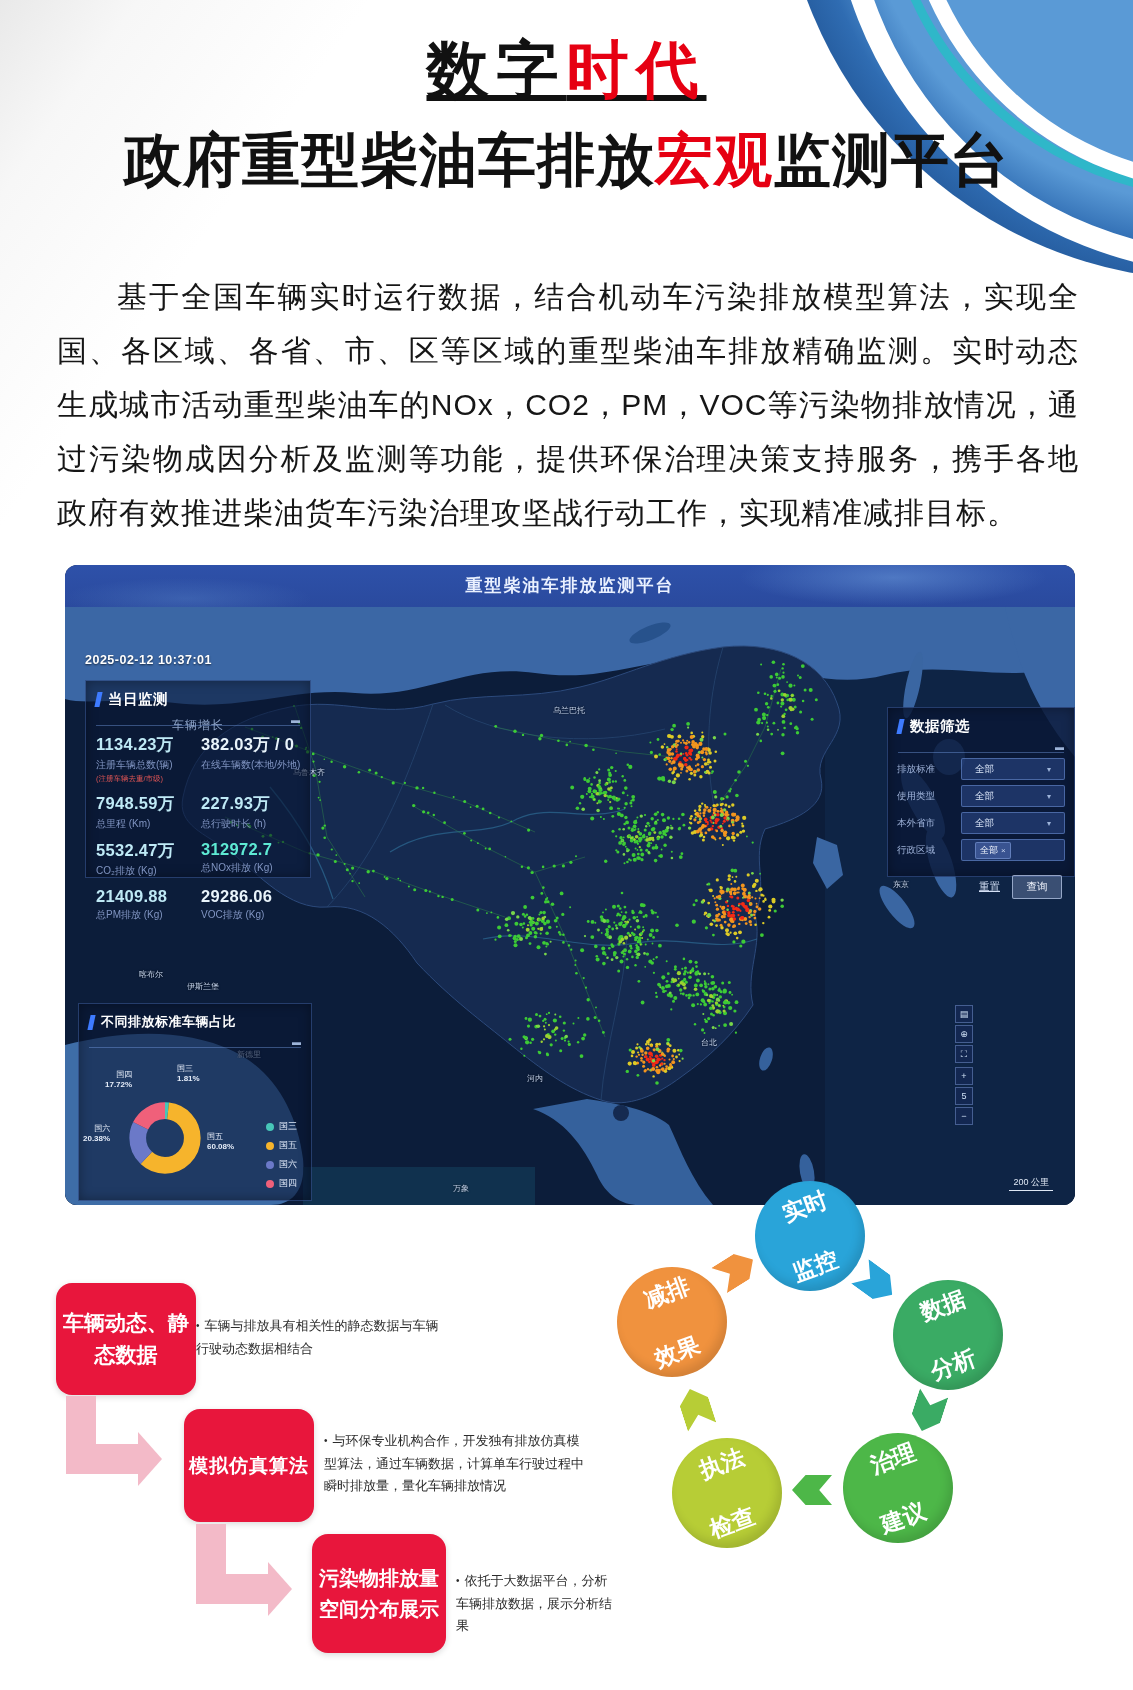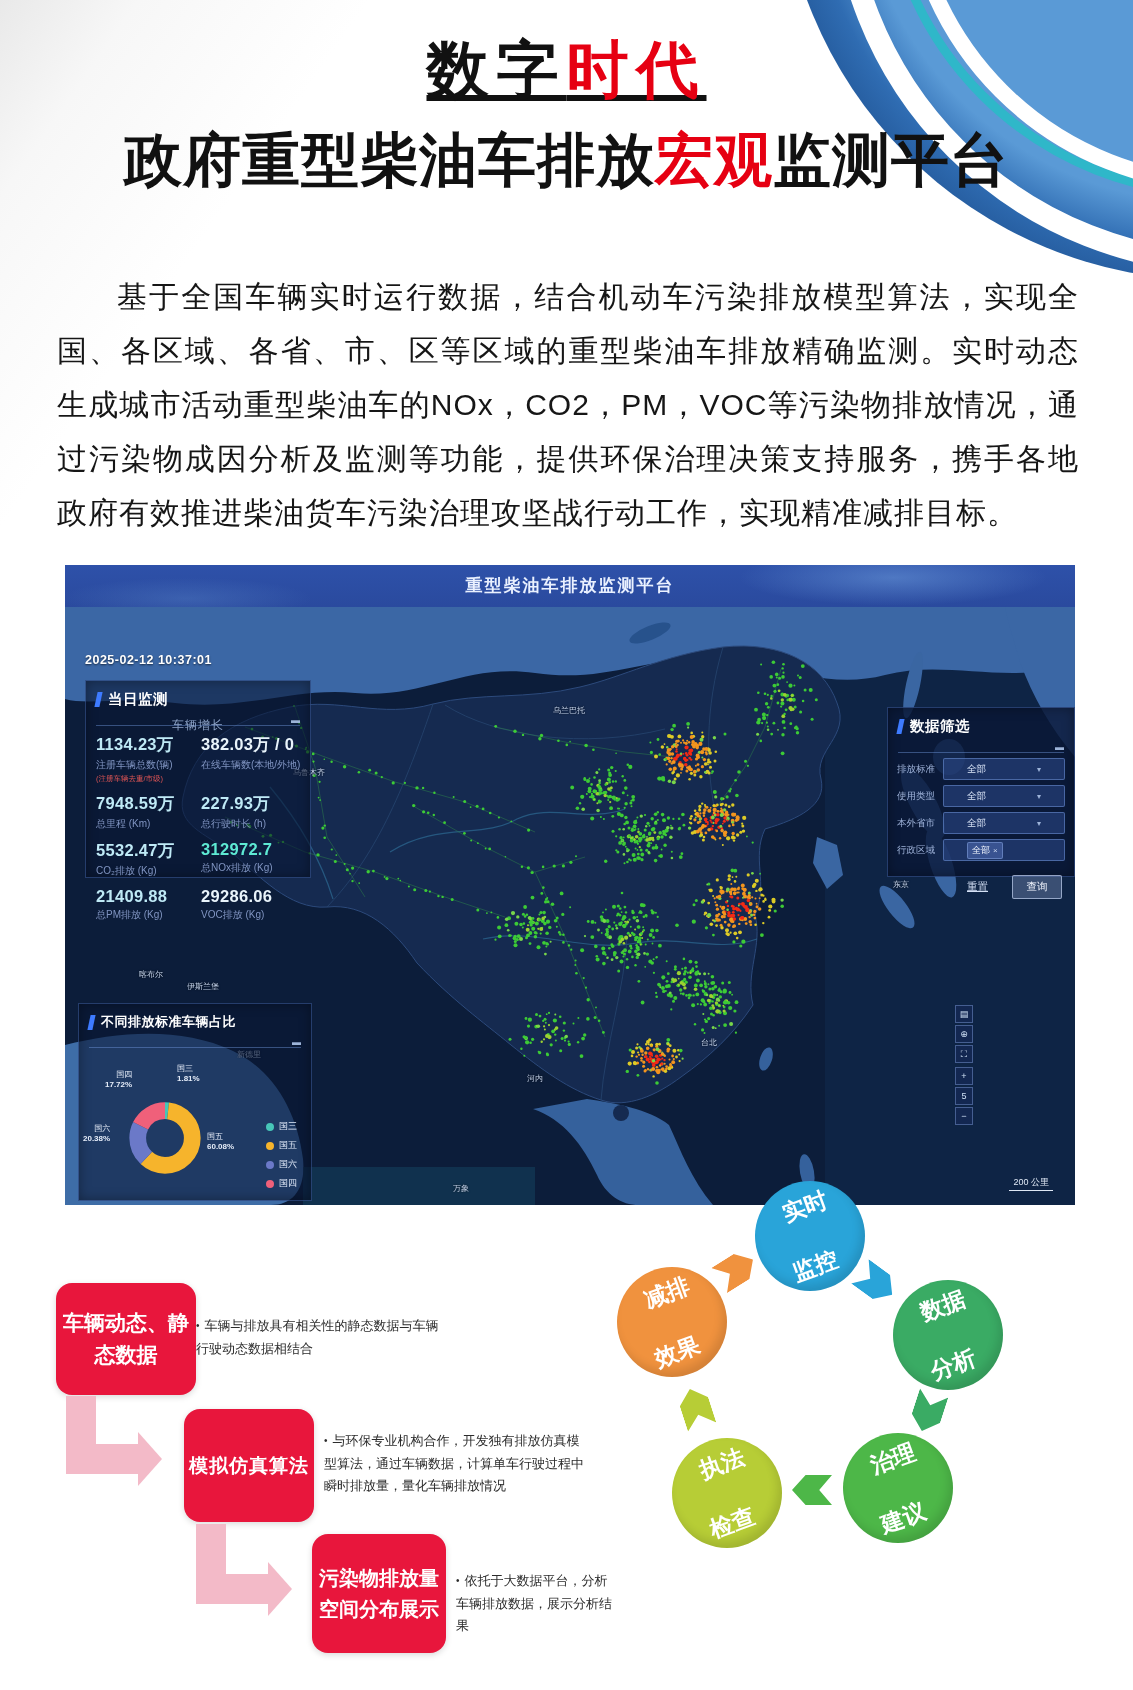--- a/index.html
+++ b/index.html
@@ -17,21 +17,21 @@
   .ring.w1{left:830px;top:-530px;width:760px;height:760px;border-width:22px;}
   .ring.teal{left:880px;top:-480px;width:660px;height:660px;border-width:9px;border-color:#2fb7c9;}
   .ring.w2{left:900px;top:-460px;width:620px;height:620px;border-width:16px;}
   
   .title1{position:absolute;top:28px;left:0;width:100%;text-align:center;font-size:62px;font-weight:900;letter-spacing:8px;color:#111;z-index:2;text-decoration:underline;}
   .title1 .red{color:#e60012;}
   .title2{position:absolute;top:122px;left:0;width:100%;text-align:center;font-size:58px;font-weight:900;letter-spacing:1px;color:#111;z-index:2;white-space:nowrap;}
   .title2 .red{color:#e60012;}
   .intro{position:absolute;left:57px;top:240px;width:1022px;font-size:30px;line-height:54px;color:#161616;text-align:justify;text-indent:2em;letter-spacing:1px;}
   
-  .dash{position:absolute;left:65px;top:565px;width:1010px;height:640px;background:#0c1d3a;overflow:hidden;}
+  .dash{position:absolute;left:65px;top:565px;width:1010px;height:640px;background:#0c1d3a;overflow:hidden;border-radius:12px;}
   .dash-header{position:absolute;left:0;top:0;width:100%;height:42px;
     background:linear-gradient(180deg,#2e51a9,#2a4a9e);}
   .dash-header::before{content:"";position:absolute;inset:0;
     background:radial-gradient(ellipse 220px 40px at 82% 30%, rgba(120,170,230,.45), transparent 70%),
                radial-gradient(ellipse 180px 30px at 12% 80%, rgba(110,160,220,.25), transparent 70%);}
   .dash-title{position:relative;display:block;text-align:center;line-height:42px;color:#eaf1ff;font-size:17px;font-weight:600;letter-spacing:2px;}
   .mapwrap{position:absolute;left:0;top:42px;width:1010px;height:598px;}
   .timestamp{position:absolute;left:20px;top:88px;color:#ffffff;font-size:12.5px;font-weight:700;letter-spacing:.5px;text-shadow:0 1px 2px rgba(0,0,0,.6);}
   .panel{position:absolute;background:rgba(9,22,52,.58);border:1px solid rgba(90,130,210,.35);box-shadow:0 0 12px rgba(0,0,0,.35) inset;}
   .panel-title{display:flex;align-items:center;gap:7px;padding:9px 10px 4px 10px;color:#fff;font-size:14.5px;font-weight:800;letter-spacing:.5px;}
@@ -46,28 +46,28 @@
   .stat .lbl{font-size:10px;color:#8195c2;margin-top:2px;white-space:nowrap;}
   .stat .sub{font-size:7.5px;color:#e05555;margin-top:2px;white-space:nowrap;}
   
   .legend{left:822px;top:83px;width:186px;height:52px;padding:6px 8px;box-sizing:border-box;}
   .legend .unit{font-size:10px;color:#d7e3f7;font-weight:700;}
   .legend .bar{margin-top:4px;height:8px;border-radius:2px;
     background:linear-gradient(90deg,#2fc43a,#9ad32f,#f2d024,#f8a01b,#f35b17,#e81c0d);}
   .legend .ticks{display:flex;justify-content:space-between;margin-top:2px;font-size:9.5px;font-weight:700;color:#e8eefb;}
   
   .filter{left:822px;top:142px;width:186px;height:168px;}
-  .frow{display:flex;align-items:center;gap:0;padding:5px 9px 0 9px;}
+  .frow{display:flex;align-items:center;gap:18px;padding:5px 9px 0 9px;}
   .frow .flabel{width:46px;font-size:9.5px;color:#9fb3d9;flex:none;}
-  .fselect{flex:1;height:20px;background:rgba(45,75,140,.55);border:1px solid rgba(110,145,215,.55);border-radius:2px;display:flex;align-items:center;padding:0 23px;color:#dbe6f8;font-size:9.5px;position:relative;}
+  .fselect{flex:1;height:20px;background:rgba(45,75,140,.55);border:1px solid rgba(110,145,215,.55);border-radius:2px;display:flex;align-items:center;padding:0 13px;color:#dbe6f8;font-size:9.5px;position:relative;}
   .caret{margin-left:auto;color:#9db4d9;font-size:8px;}
   .caret::before{content:"▾";}
   .ftag{display:inline-flex;align-items:center;gap:3px;background:rgba(80,110,180,.55);border:1px solid rgba(140,170,230,.5);border-radius:2px;padding:1px 4px;font-size:9px;color:#eef3fc;}
   .ftag .x{color:#c6d4ee;font-size:8px;}
-  .fbuttons{display:flex;justify-content:flex-end;align-items:center;gap:24px;padding:14px 12px 0 0;}
+  .fbuttons{display:flex;justify-content:flex-end;align-items:center;gap:12px;padding:14px 12px 0 0;}
   .reset-link{color:#d5e1f6;font-size:10.5px;text-decoration:underline;cursor:pointer;}
   .query-btn{width:48px;height:22px;background:rgba(140,160,200,.35);border:1px solid rgba(190,205,235,.7);border-radius:2px;color:#f2f6ff;font-size:10.5px;display:flex;align-items:center;justify-content:center;cursor:pointer;}
   
   .donutp{left:13px;top:438px;width:232px;height:196px;}
   .donut-area{position:relative;width:100%;height:148px;}
   #donut-svg{position:absolute;left:42px;top:46px;width:88px;height:88px;overflow:visible;}
   .callout{position:absolute;font-size:8px;color:#e6edf9;line-height:10px;white-space:nowrap;}
   .callout b{font-weight:700;}
   .dlegend{position:absolute;right:14px;top:72px;display:flex;flex-direction:column;gap:6px;}
   .dlegend .li{display:flex;align-items:center;gap:5px;font-size:9px;color:#dfe8f8;}

